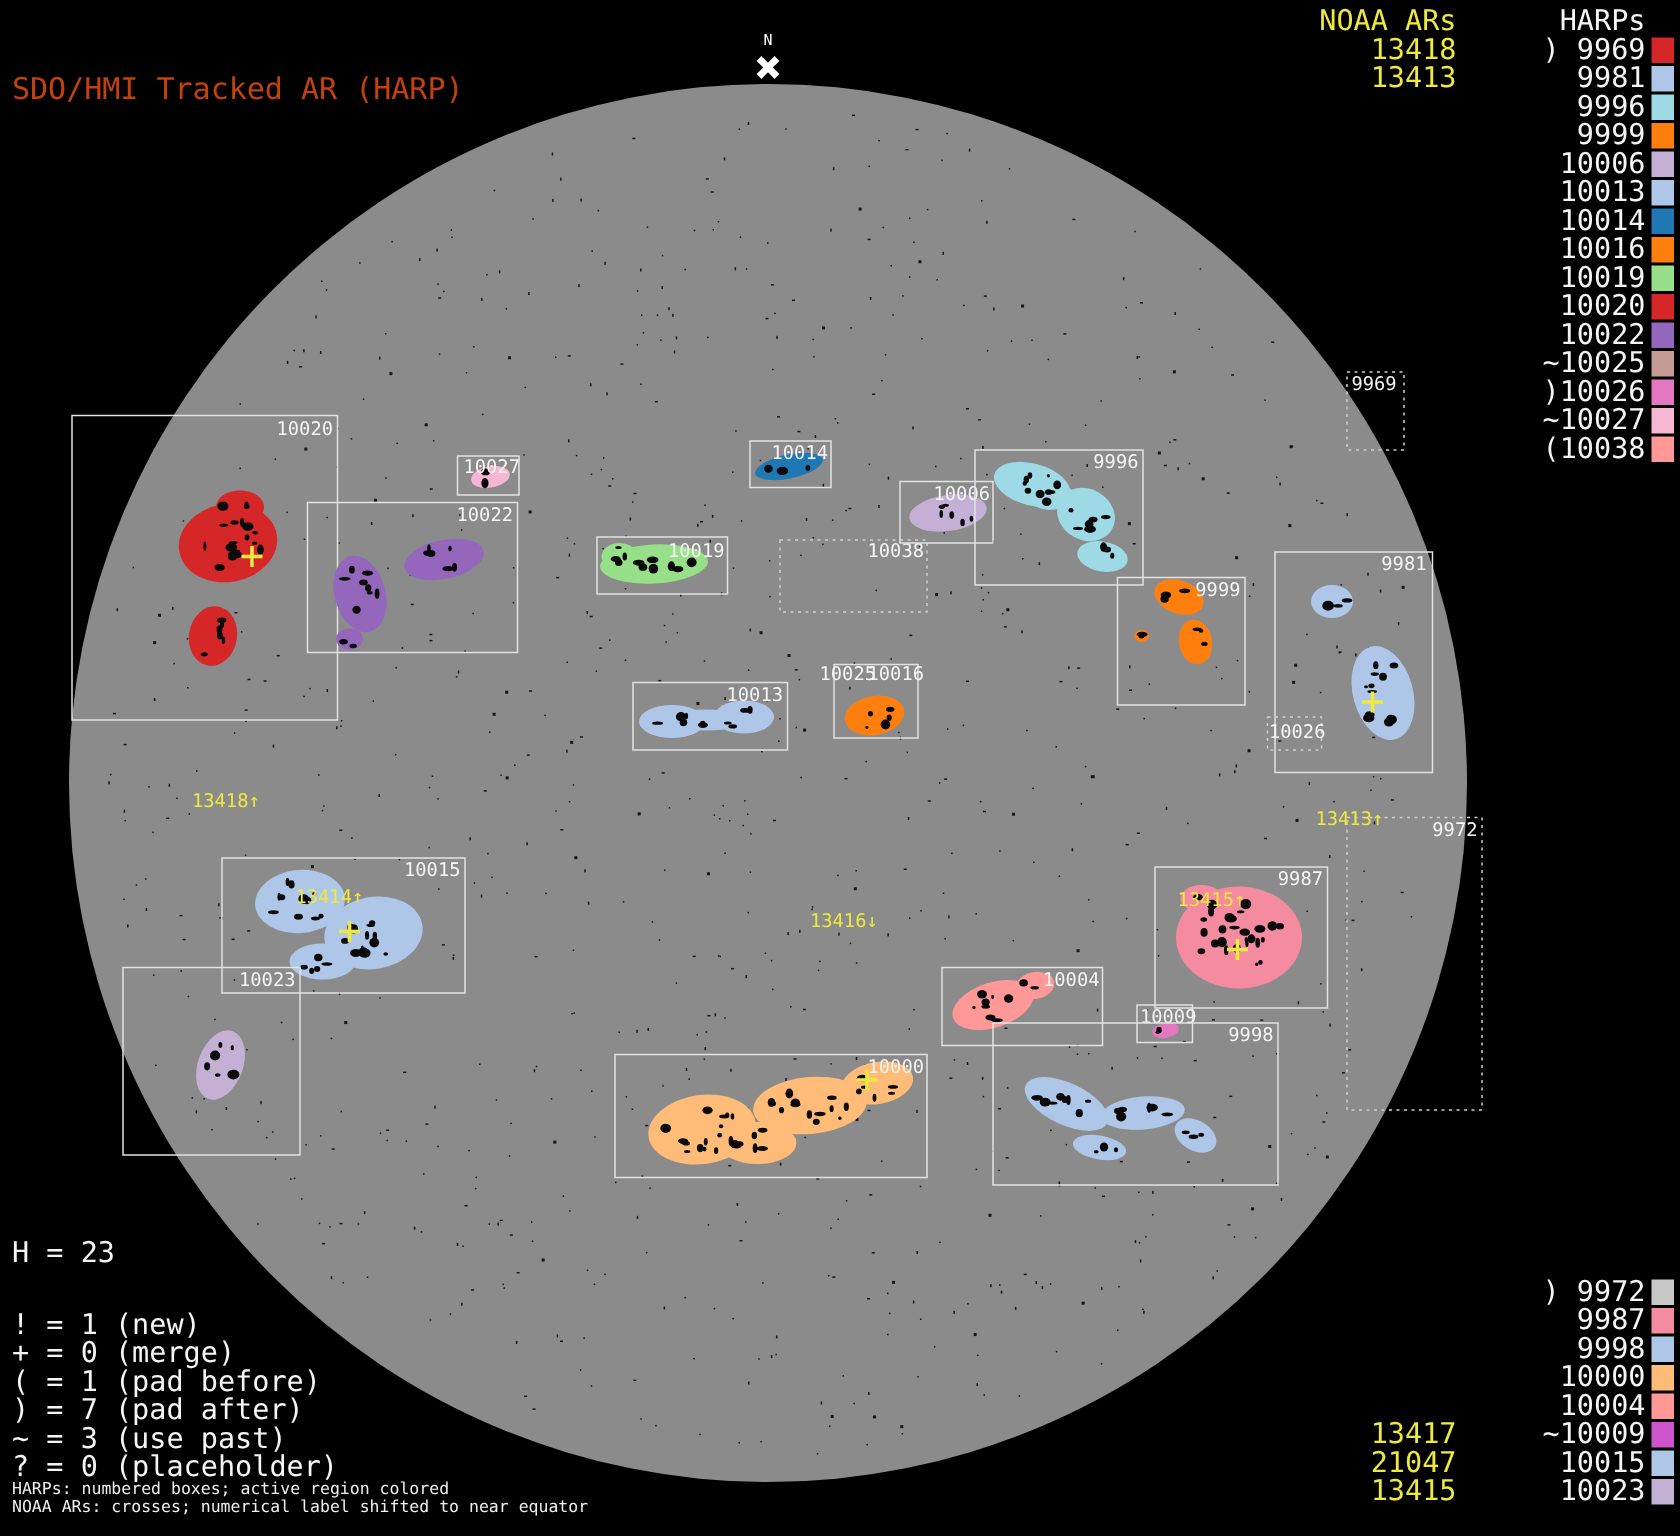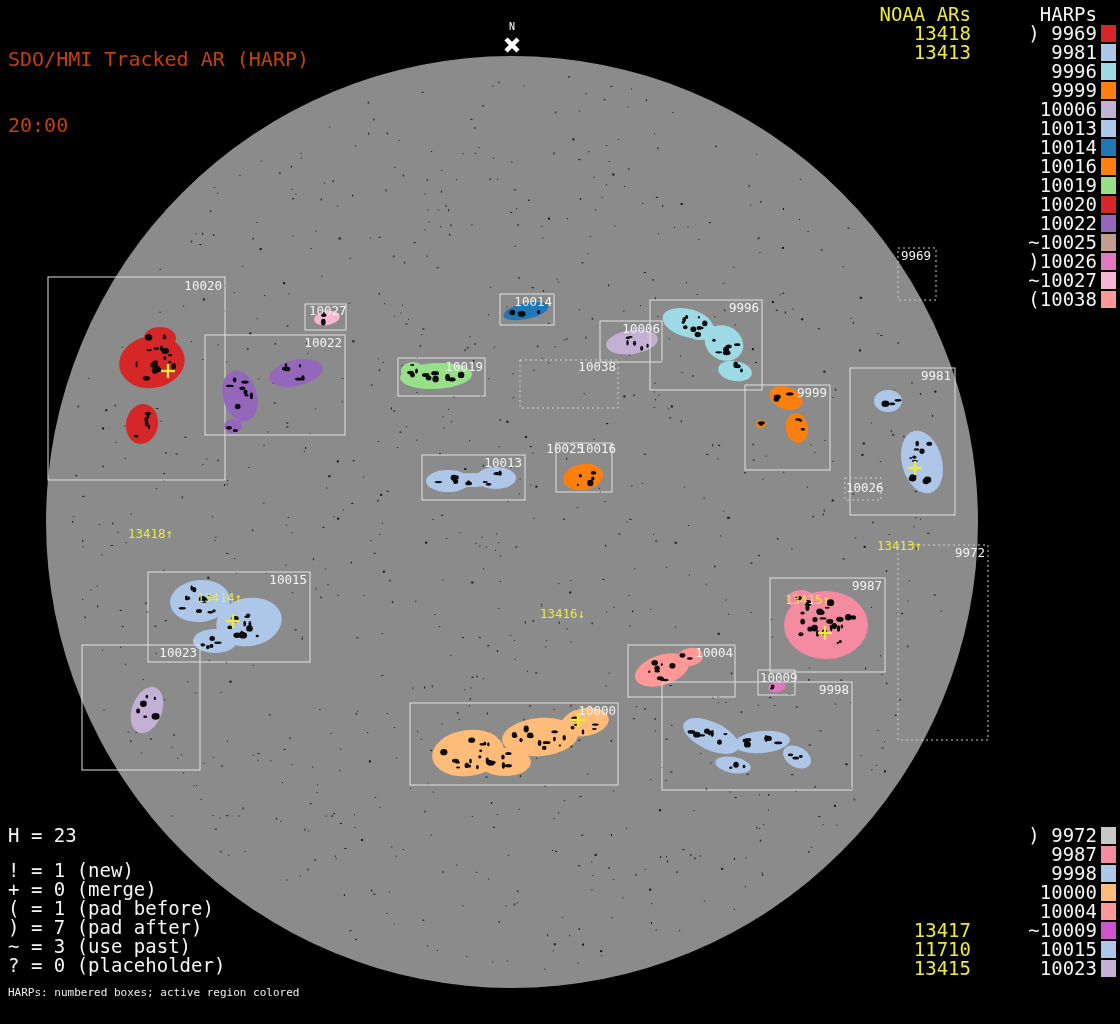--- a/index.html
+++ b/index.html
@@ -4,27 +4,27 @@
 <style>
   *{box-sizing:border-box}
   html,body{margin:0;padding:0;background:#000}
   .stage{position:relative;width:1120px;height:1024px;background:#000;overflow:hidden;
          font-family:"DejaVu Sans Mono",monospace;}
   #disk-svg{position:absolute;left:0;top:0}
   #disk-svg text{font-family:"DejaVu Sans Mono",monospace}
   .title-block{position:absolute;left:8px;top:4px;color:#c2410c;font-size:20px;line-height:22px;white-space:pre}
   .legend{position:absolute;right:4px}
   .legend-top{top:5px}
-  .legend-bottom{top:826px}
+  .legend-bottom{top:852px}
   .legend-row{display:flex;align-items:center;height:19px;font-size:19px;line-height:19px}
   .l-noaa{width:92px;text-align:right;color:#ede93e}
   .l-harp{width:126px;text-align:right;color:#f5f5f5}
   .l-swatch{width:15px;height:17px;margin-left:4px;flex:0 0 15px}
   .stats{position:absolute;left:8px;top:826px;color:#f5f5f5;font-size:19px;line-height:19px}
-  .h-line{margin-bottom:16px}
+  .h-line{margin-bottom:29px}
   #stats-lines div{height:19px}
   .footnotes{position:absolute;left:8px;top:987px;color:#efefef;font-size:11px;line-height:12px}
 </style>
 </head>
 <body>
 
 <div class="stage">
 
   <svg id="disk-svg" width="1120" height="1024" viewBox="0 0 1120 1024">
       <circle cx="512" cy="522" r="466" fill="#8b8b8b"></circle>
@@ -1348,21 +1348,20 @@
       <text x="785" y="604" fill="#ede93e" font-size="12.5">13415↑</text>
       <text x="512" y="30" text-anchor="middle" fill="#ffffff" font-size="10">N</text>
       <g>
         <line x1="506" y1="39" x2="518" y2="51" stroke="#ffffff" stroke-width="4.5"></line>
         <line x1="506" y1="51" x2="518" y2="39" stroke="#ffffff" stroke-width="4.5"></line>
       </g>
     </svg>
 
   <div class="title-block">
     <div>SDO/HMI Tracked AR (HARP)</div>
-    <div>20:00</div>
   </div>
 
   <div class="legend legend-top">
     <div class="legend-row legend-headers">
       <span class="l-noaa">NOAA ARs</span>
       <span class="l-harp">HARPs</span>
       <span class="l-swatch" style="background:transparent"></span>
     </div>
     <div id="legend-top-rows">
         <div class="legend-row">
@@ -1469,21 +1468,21 @@
           <span class="l-noaa"></span>
           <span class="l-harp">10004</span>
           <span class="l-swatch" style="background: rgb(255, 152, 150);"></span>
         </div>
         <div class="legend-row">
           <span class="l-noaa">13417</span>
           <span class="l-harp">~10009</span>
           <span class="l-swatch" style="background: rgb(204, 85, 204);"></span>
         </div>
         <div class="legend-row">
-          <span class="l-noaa">11710</span>
+          <span class="l-noaa">21047</span>
           <span class="l-harp">10015</span>
           <span class="l-swatch" style="background: rgb(174, 199, 232);"></span>
         </div>
         <div class="legend-row">
           <span class="l-noaa">13415</span>
           <span class="l-harp">10023</span>
           <span class="l-swatch" style="background: rgb(197, 176, 213);"></span>
         </div>
       </div>
   </div>
@@ -1495,15 +1494,16 @@
         <div>+ = 0 (merge)</div>
         <div>( = 1 (pad before)</div>
         <div>) = 7 (pad after)</div>
         <div>~ = 3 (use past)</div>
         <div>? = 0 (placeholder)</div>
       </div>
   </div>
 
   <div class="footnotes" id="footnotes">
       <div>HARPs: numbered boxes; active region colored</div>
+      <div>NOAA ARs: crosses; numerical label shifted to near equator</div>
     </div>
 
 </div>
 
 </body></html>

